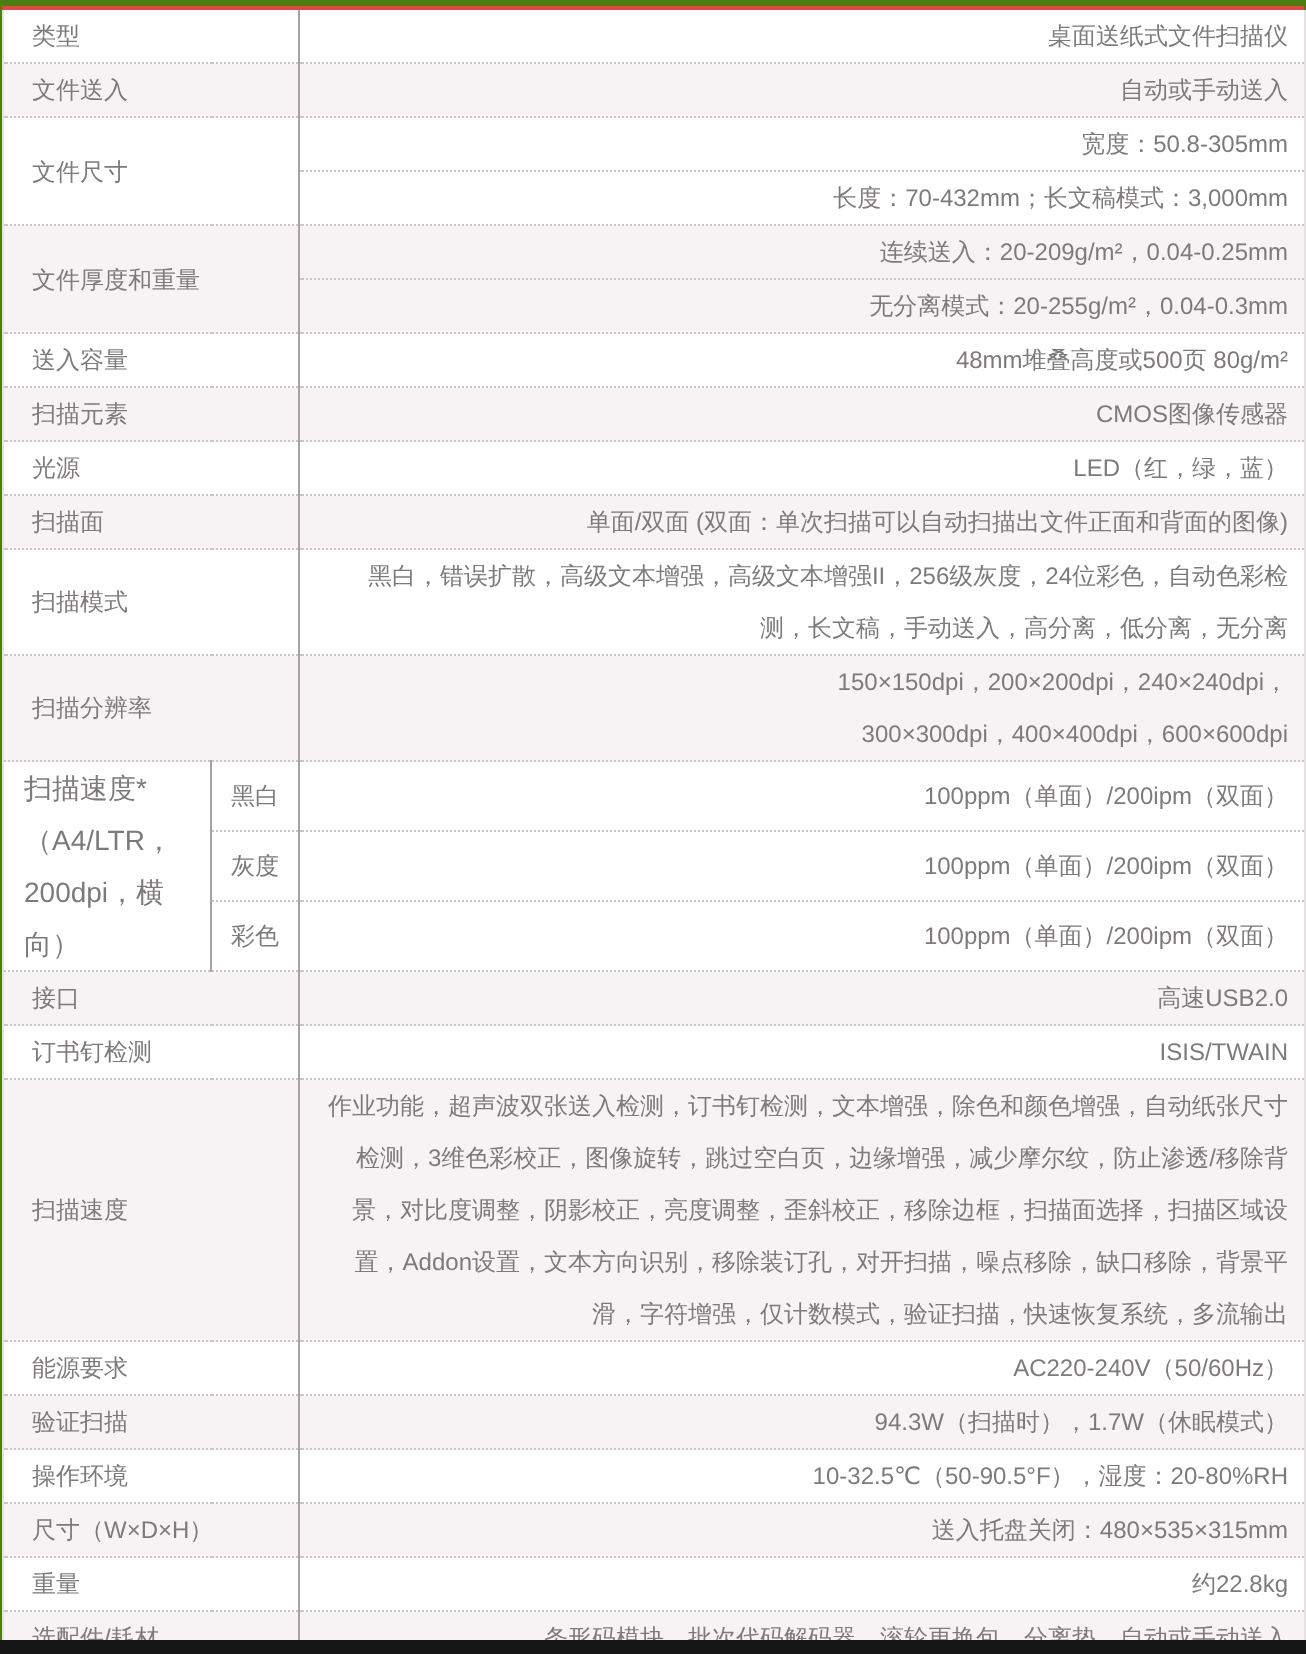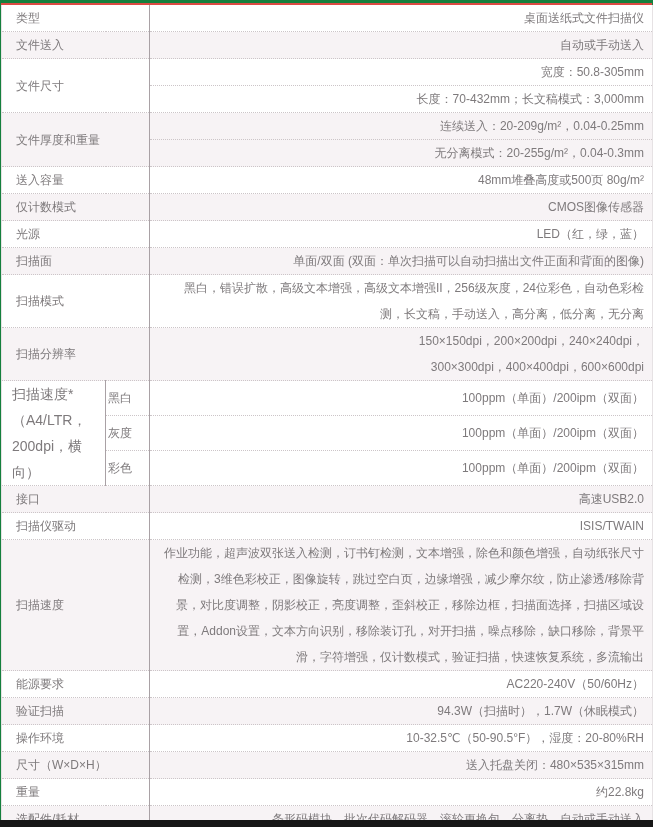--- a/index.html
+++ b/index.html
@@ -11,21 +11,21 @@
     --outer:#e6e2e4;
     --bottom-bar:#161616;
   }
   *{box-sizing:border-box;}
   html,body{margin:0;padding:0;}
   body{
     width:653px;height:827px;background:#ffffff;
     font-family:"Liberation Sans","DejaVu Sans",sans-serif;
     color:var(--text);
   }
-  .page{position:relative;width:653px;height:827px;overflow:hidden;background:#15803d;}
+  .page{position:relative;width:653px;height:827px;overflow:hidden;background:#4d7c0f;}
   .top-line{margin:3px 1px 0 1px;height:2px;background:var(--top-border);}
   table.spec{
     border-collapse:collapse;table-layout:fixed;
     width:651px;margin:0 1px;
     border-left:1px solid var(--outer);
     border-right:1px solid var(--outer);
     border-bottom:1px dotted var(--dotted);
     font-size:12px;color:var(--text);
   }
   col.c-label{width:104px;}
@@ -33,21 +33,21 @@
   col.c-value{width:503px;}
   th,td{
     font-weight:normal;text-align:left;vertical-align:middle;
     line-height:26px;white-space:pre-line;
     border-top:1px dotted var(--dotted);
     padding:0;
   }
   tr:first-child th,tr:first-child td{border-top:none;}
   th.lbl{padding-left:14px;padding-right:8px;border-right:1px solid var(--divider);}
   th.speed{font-size:14px;padding-left:10px;padding-right:2px;}
-  th.sub{text-align:left;padding:0 2px;border-right:1px solid var(--divider);}
+  th.sub{text-align:center;padding:0 2px;border-right:1px solid var(--divider);}
   td.val{padding-left:14px;padding-right:8px;text-align:right;}
   tr.s{background:var(--row-shade);}
   tr.w{background:#ffffff;}
   .bottom-bar{position:absolute;left:0;bottom:0;width:653px;height:7px;background:var(--bottom-bar);}
 </style>
 </head>
 <body>
 
 <div class="page">
   <div class="top-line"></div>
@@ -85,21 +85,21 @@
       <tr class="s">
         <td class="val">无分离模式：20-255g/m²，0.04-0.3mm</td>
       </tr>
 
       <tr class="w">
         <th class="lbl" colspan="2">送入容量</th>
         <td class="val">48mm堆叠高度或500页 80g/m²</td>
       </tr>
 
       <tr class="s">
-        <th class="lbl" colspan="2">仅计数模式</th>
+        <th class="lbl" colspan="2">扫描元素</th>
         <td class="val">CMOS图像传感器</td>
       </tr>
 
       <tr class="w">
         <th class="lbl" colspan="2">光源</th>
         <td class="val">LED（红，绿，蓝）</td>
       </tr>
 
       <tr class="s">
         <th class="lbl" colspan="2">扫描面</th>
@@ -132,21 +132,21 @@
         <th class="sub">彩色</th>
         <td class="val">100ppm（单面）/200ipm（双面）</td>
       </tr>
 
       <tr class="s">
         <th class="lbl" colspan="2">接口</th>
         <td class="val">高速USB2.0</td>
       </tr>
 
       <tr class="w">
-        <th class="lbl" colspan="2">扫描仪驱动</th>
+        <th class="lbl" colspan="2">订书钉检测</th>
         <td class="val">ISIS/TWAIN</td>
       </tr>
 
       <tr class="s">
         <th class="lbl" colspan="2">扫描速度</th>
         <td class="val">作业功能，超声波双张送入检测，订书钉检测，文本增强，除色和颜色增强，自动纸张尺寸检测，3维色彩校正，图像旋转，跳过空白页，边缘增强，减少摩尔纹，防止渗透/移除背景，对比度调整，阴影校正，亮度调整，歪斜校正，移除边框，扫描面选择，扫描区域设置，Addon设置，文本方向识别，移除装订孔，对开扫描，噪点移除，缺口移除，背景平滑，字符增强，仅计数模式，验证扫描，快速恢复系统，多流输出</td>
       </tr>
 
       <tr class="w">
         <th class="lbl" colspan="2">能源要求</th>

